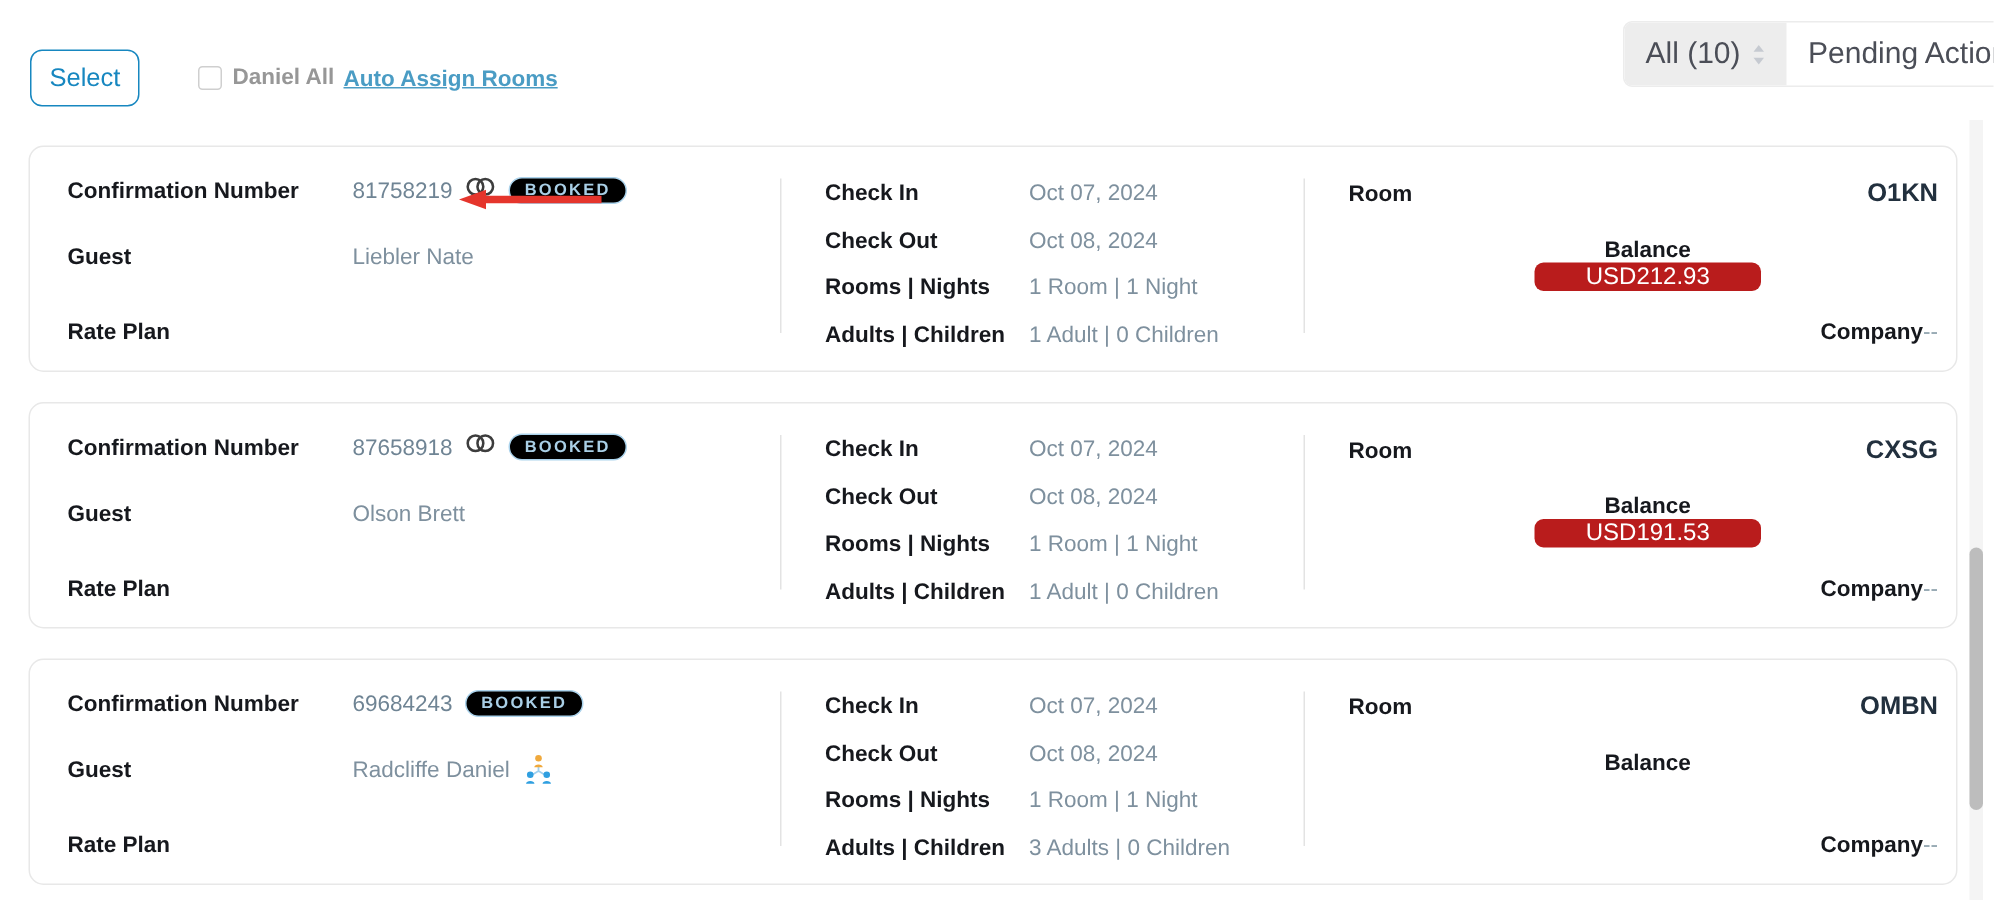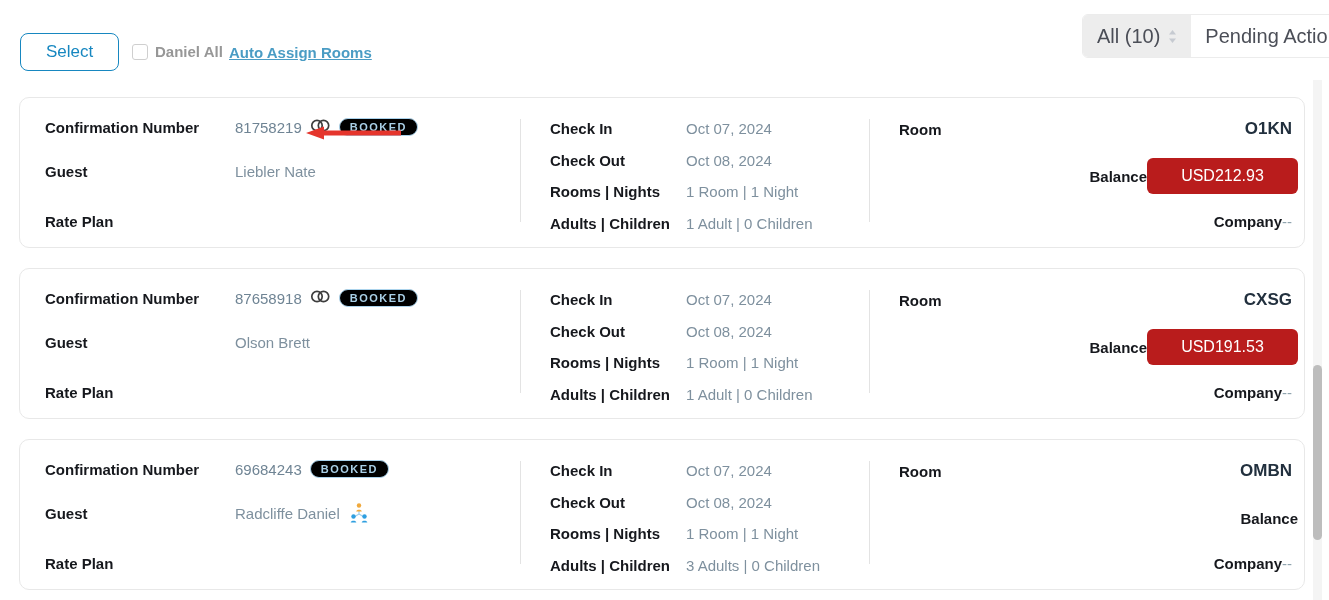--- a/index.html
+++ b/index.html
@@ -8,21 +8,21 @@
     font-family:"Liberation Sans", sans-serif;
     background:#ffffff;
     position:relative;
     overflow:hidden;
     color:#16181d;
   }
 
   
   .select-btn {
     position:absolute; left:20px; top:33px;
-    height:38px; padding:0 25px;
+    height:38px; padding:0 12px;
     background:#fff; border:1px solid #1787c0; border-radius:8px;
     color:#1787c0; font-size:17px; font-family:inherit; cursor:pointer;
   }
   .select-all-wrap {
     position:absolute; left:132px; top:43px;
     display:flex; align-items:center; gap:7px;
   }
   .checkbox {
     width:16px; height:16px; border:1px solid #cfcfcf; border-radius:3px;
     background:#fff;
@@ -77,21 +77,21 @@
 
   
   .row.m1 { left:530px; top:19px; }
   .row.m2 { left:530px; top:51px; }
   .row.m3 { left:530px; top:82px; }
   .row.m4 { left:530px; top:114px; }
   .row.m1 .lbl, .row.m2 .lbl, .row.m3 .lbl, .row.m4 .lbl { width:136px; }
 
   
   .row.room    { left:879px; top:20px;  right:12px; justify-content:space-between; }
-  .row.balance { left:879px; top:60px;  right:6px; justify-content:flex-end; height:36px; }
+  .row.balance { left:879px; top:60px;  right:6px; justify-content:flex-start; height:36px;flex-direction:column; }
   .row.company { left:879px; top:112px; right:12px; justify-content:flex-end; }
   .room-val { font-size:17px; font-weight:700; color:#22303e; }
   .balance-btn {
     width:151px; height:36px; border:none; border-radius:6px;
     background:#b91c1c; color:#fff; font-size:16px; font-family:inherit;
     display:flex; align-items:center; justify-content:center; cursor:pointer;
   }
   .company-val { color:#90a4ae; font-size:15px; }
 
   .badge {

